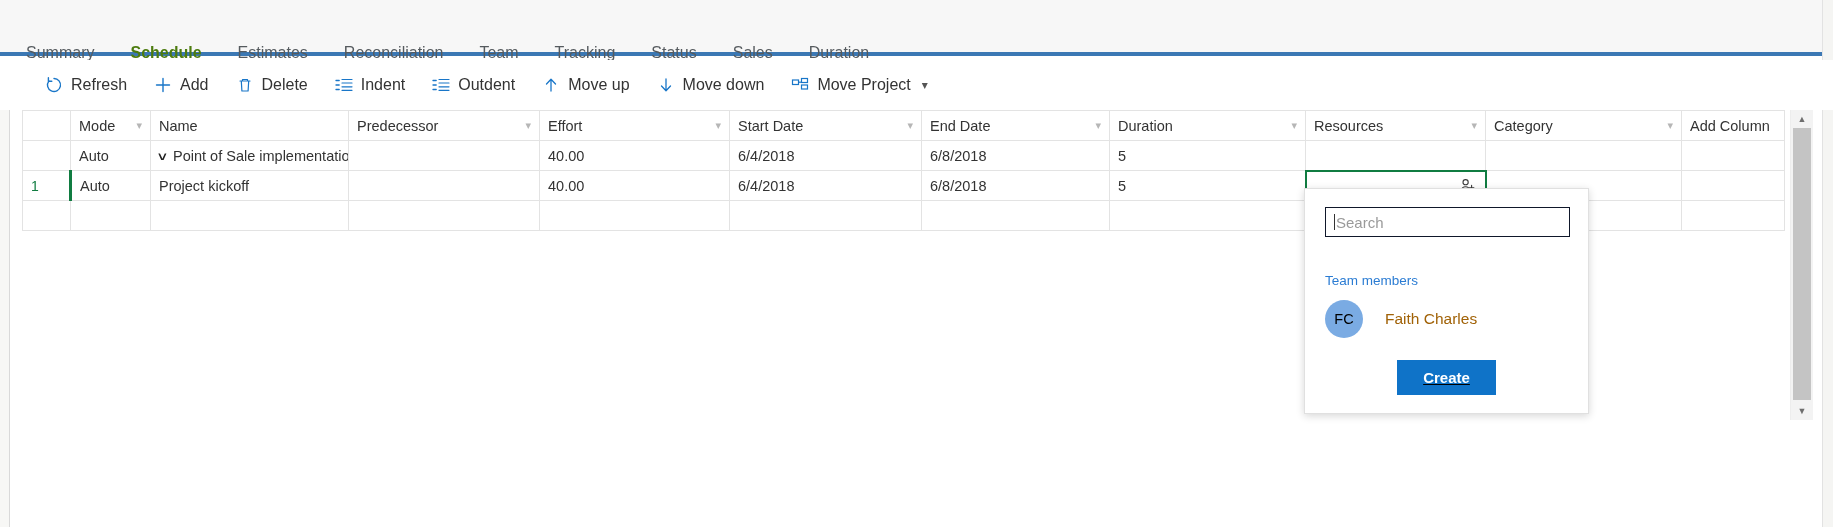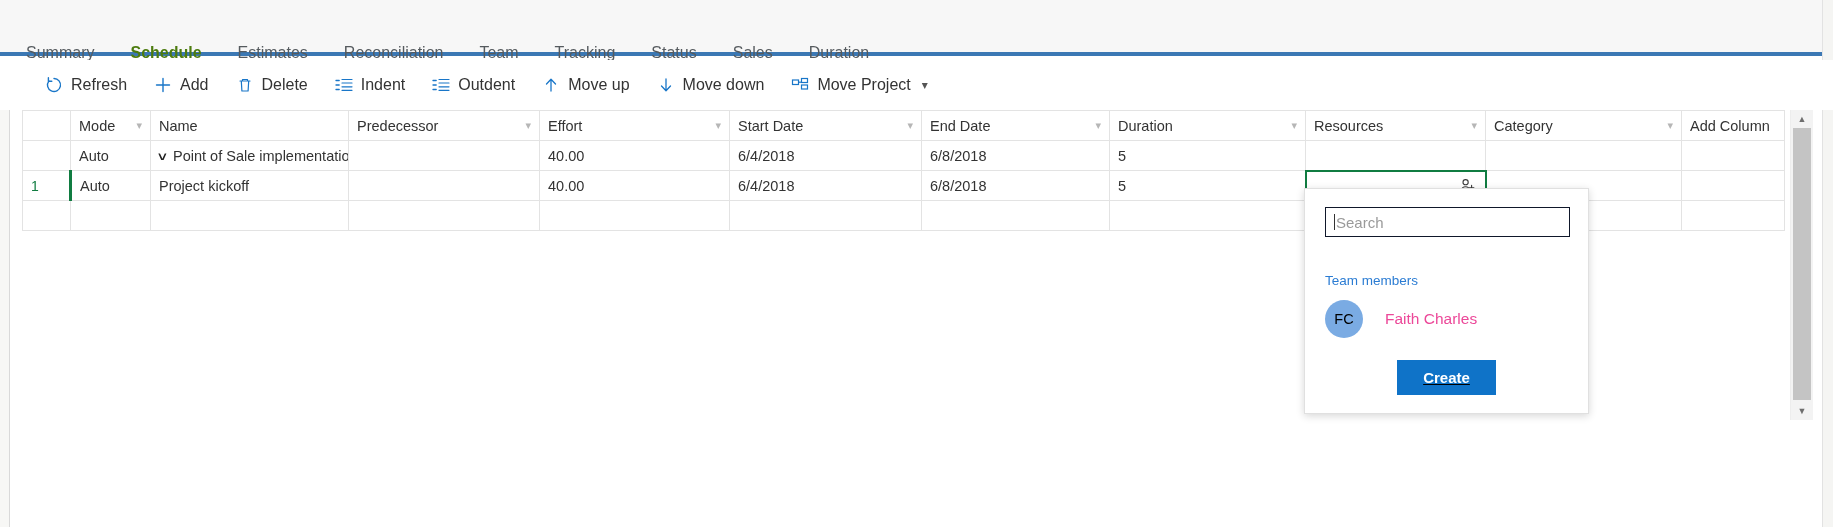--- a/index.html
+++ b/index.html
@@ -258,21 +258,21 @@
     border-radius: 50%;
     background: #7aabe3;
     color: #000000;
     font-size: 14.5px;
     display: flex; align-items: center; justify-content: center;
     flex: none;
   }
   .member-name {
     margin-left: 22px;
     font-size: 15.5px;
-    color: #ec4899;
+    color: #a16207;
   }
   .create-row {
     margin-top: 22px;
     display: flex;
     justify-content: center;
     text-decoration: underline;
   }
   .create-btn {
     background: #0f73c8;
     color: #ffffff;

